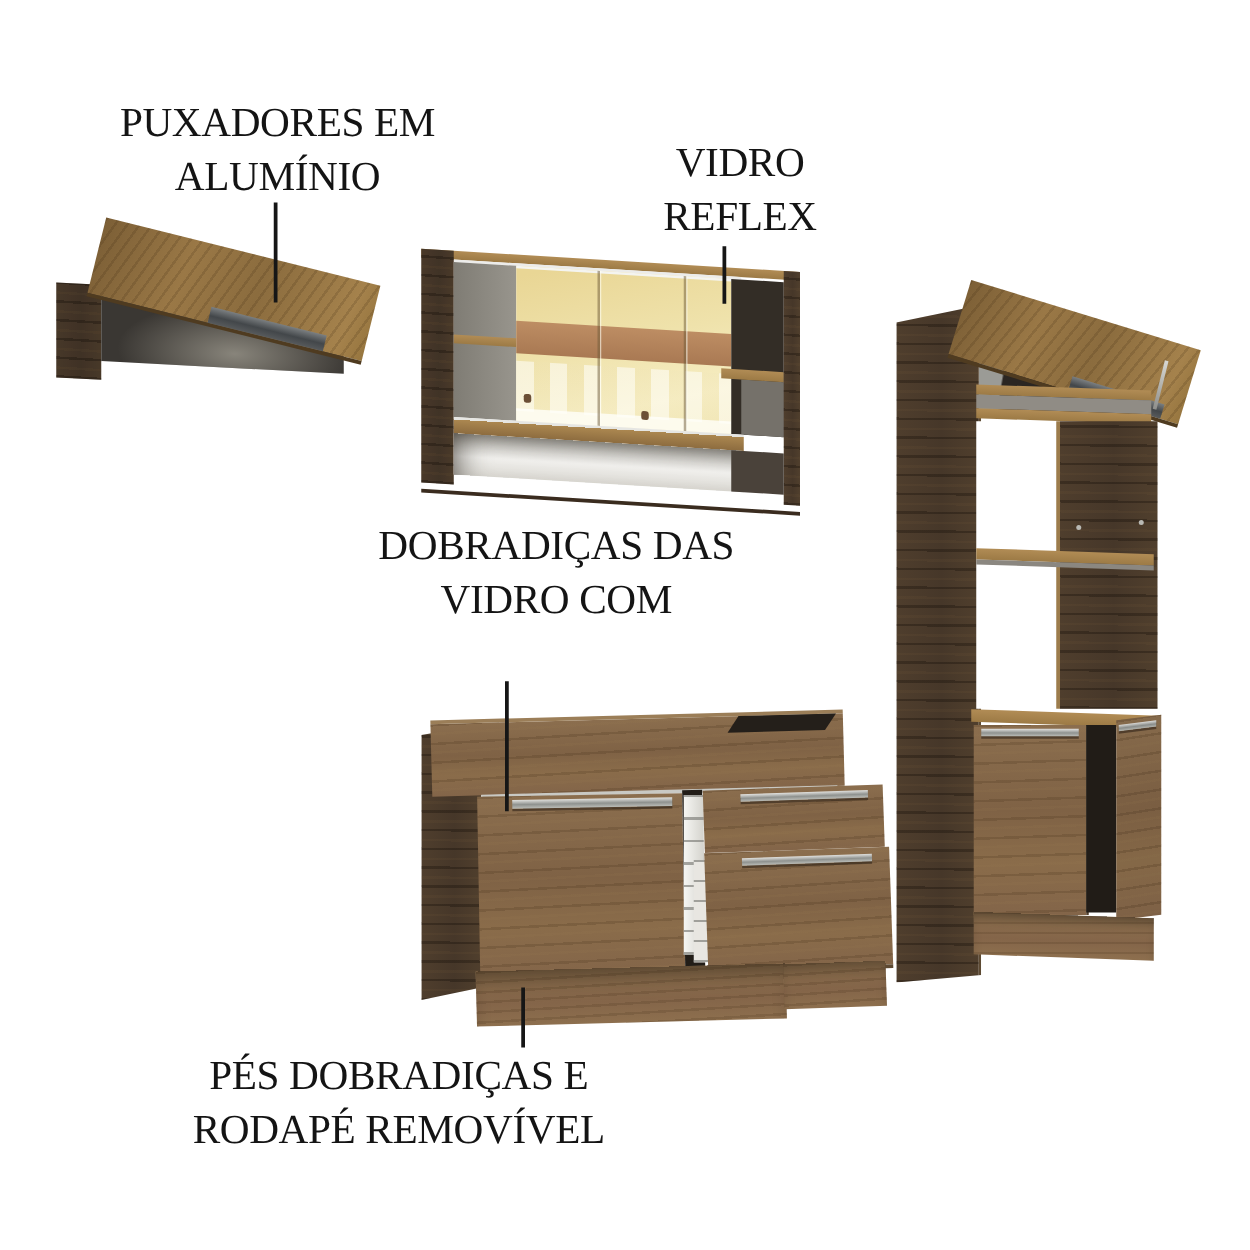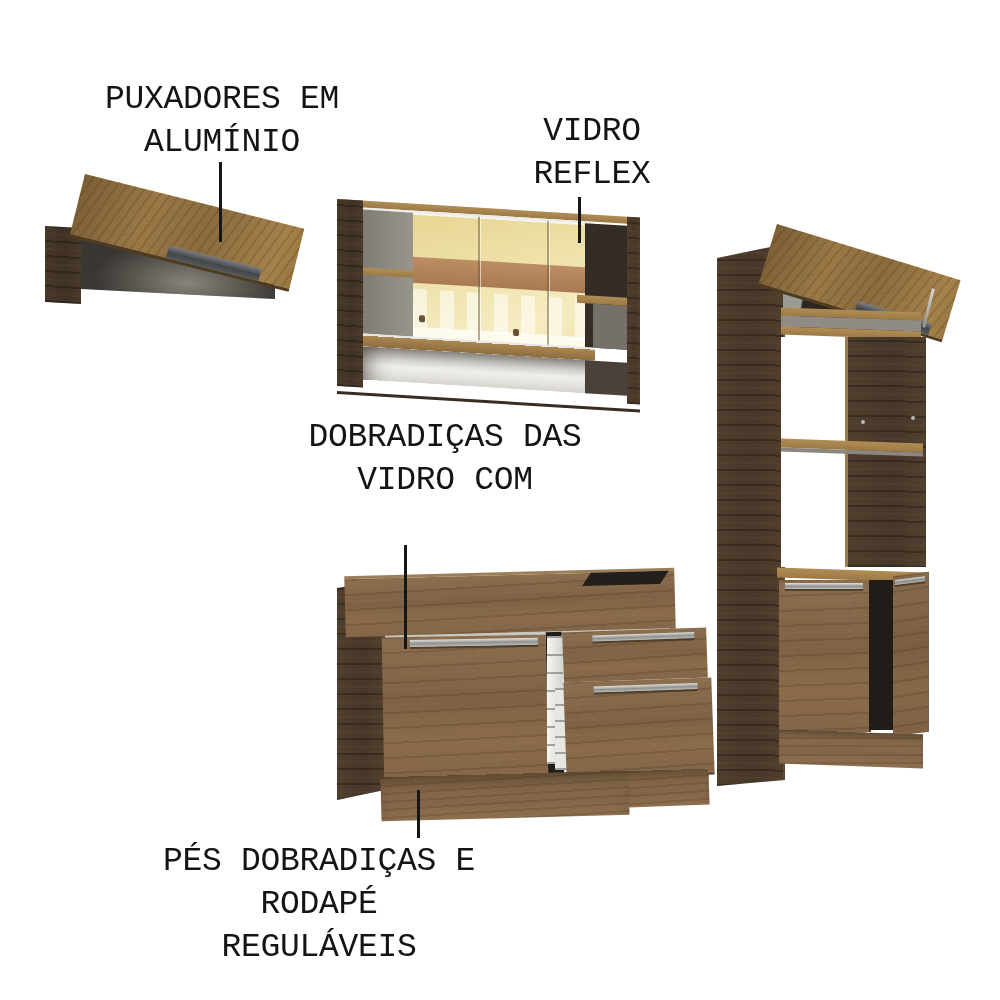--- a/index.html
+++ b/index.html
@@ -1,17 +1,17 @@
 <!DOCTYPE html>
 <html><head>
 <meta charset="utf-8">
 <style>
   html,body{margin:0;padding:0;background:#ffffff;}
   #stage{position:relative;width:1000px;height:1000px;background:#ffffff;overflow:hidden;
-         font-family:Liberation Mono, monospace;}
+         font-family:Liberation Serif, serif;}
   .abs{position:absolute;}
 
   
   .label{position:absolute;text-align:center;color:#141414;
          font-size:33px;line-height:43px;letter-spacing:-0.3px;z-index:6;}
   .label span{display:block;}
   .leader{position:absolute;width:3px;background:#161616;z-index:5;}
 
   
   .wood-dark{background:
@@ -46,21 +46,21 @@
   <div class="label" style="left:482px;top:110px;width:220px;">
     <span>VIDRO</span>
     <span>REFLEX</span>
   </div>
   <div class="label" style="left:285px;top:416px;width:320px;">
     <span>DOBRADIÇAS DAS</span>
     <span>VIDRO COM</span>
   </div>
   <div class="label" style="left:154px;top:840px;width:330px;">
     <span>PÉS DOBRADIÇAS E</span>
-    <span>RODAPÉ REGULÁVEIS</span>
+    <span>RODAPÉ REMOVÍVEL</span>
   </div>
 
   <div class="leader" style="left:219px;top:162px;height:80px;"></div>
   <div class="leader" style="left:578px;top:197px;height:46px;"></div>
   <div class="leader" style="left:404px;top:545px;height:104px;"></div>
   <div class="leader" style="left:417px;top:790px;height:48px;"></div>
 
   <div class="abs" style="left:45px;top:168px;width:270px;height:140px;z-index:1;">
     <div class="abs wood-dark" style="left:0;top:58px;width:238px;height:76px;transform:skewY(3deg);transform-origin:0 0;">
       <div class="abs wood-dark-v" style="left:0;top:0;width:36px;height:100%;filter:brightness(0.9);"></div>

